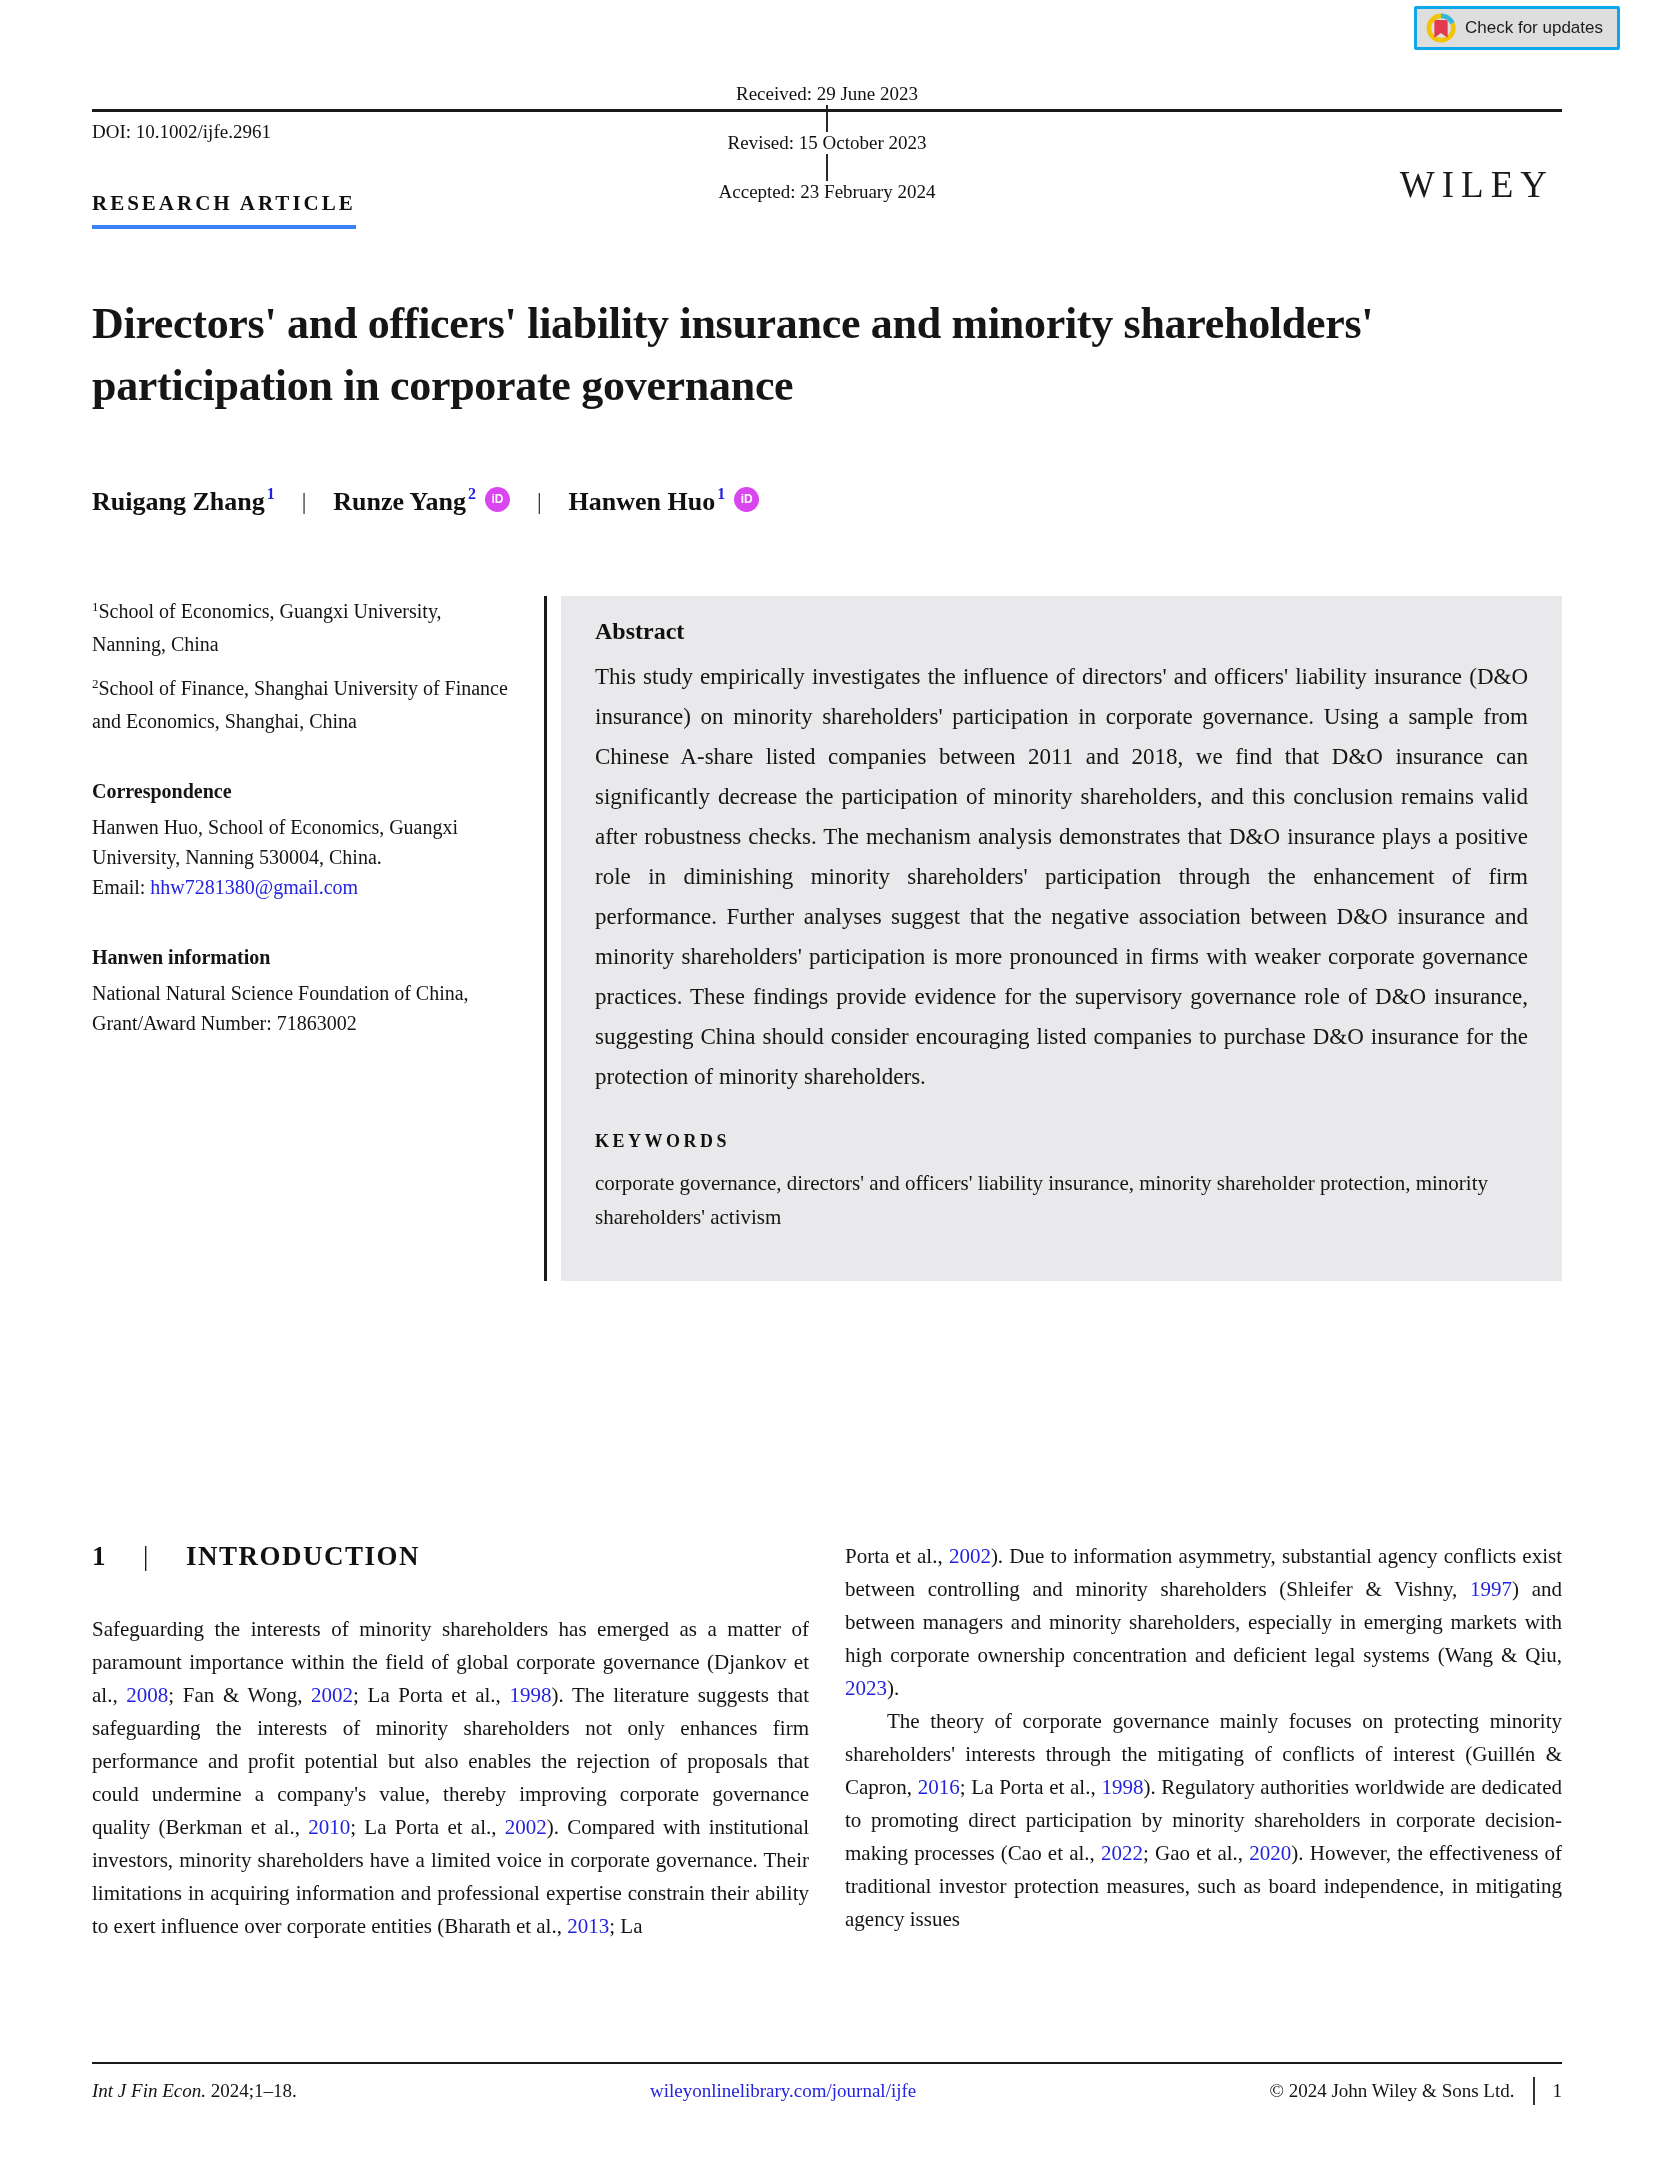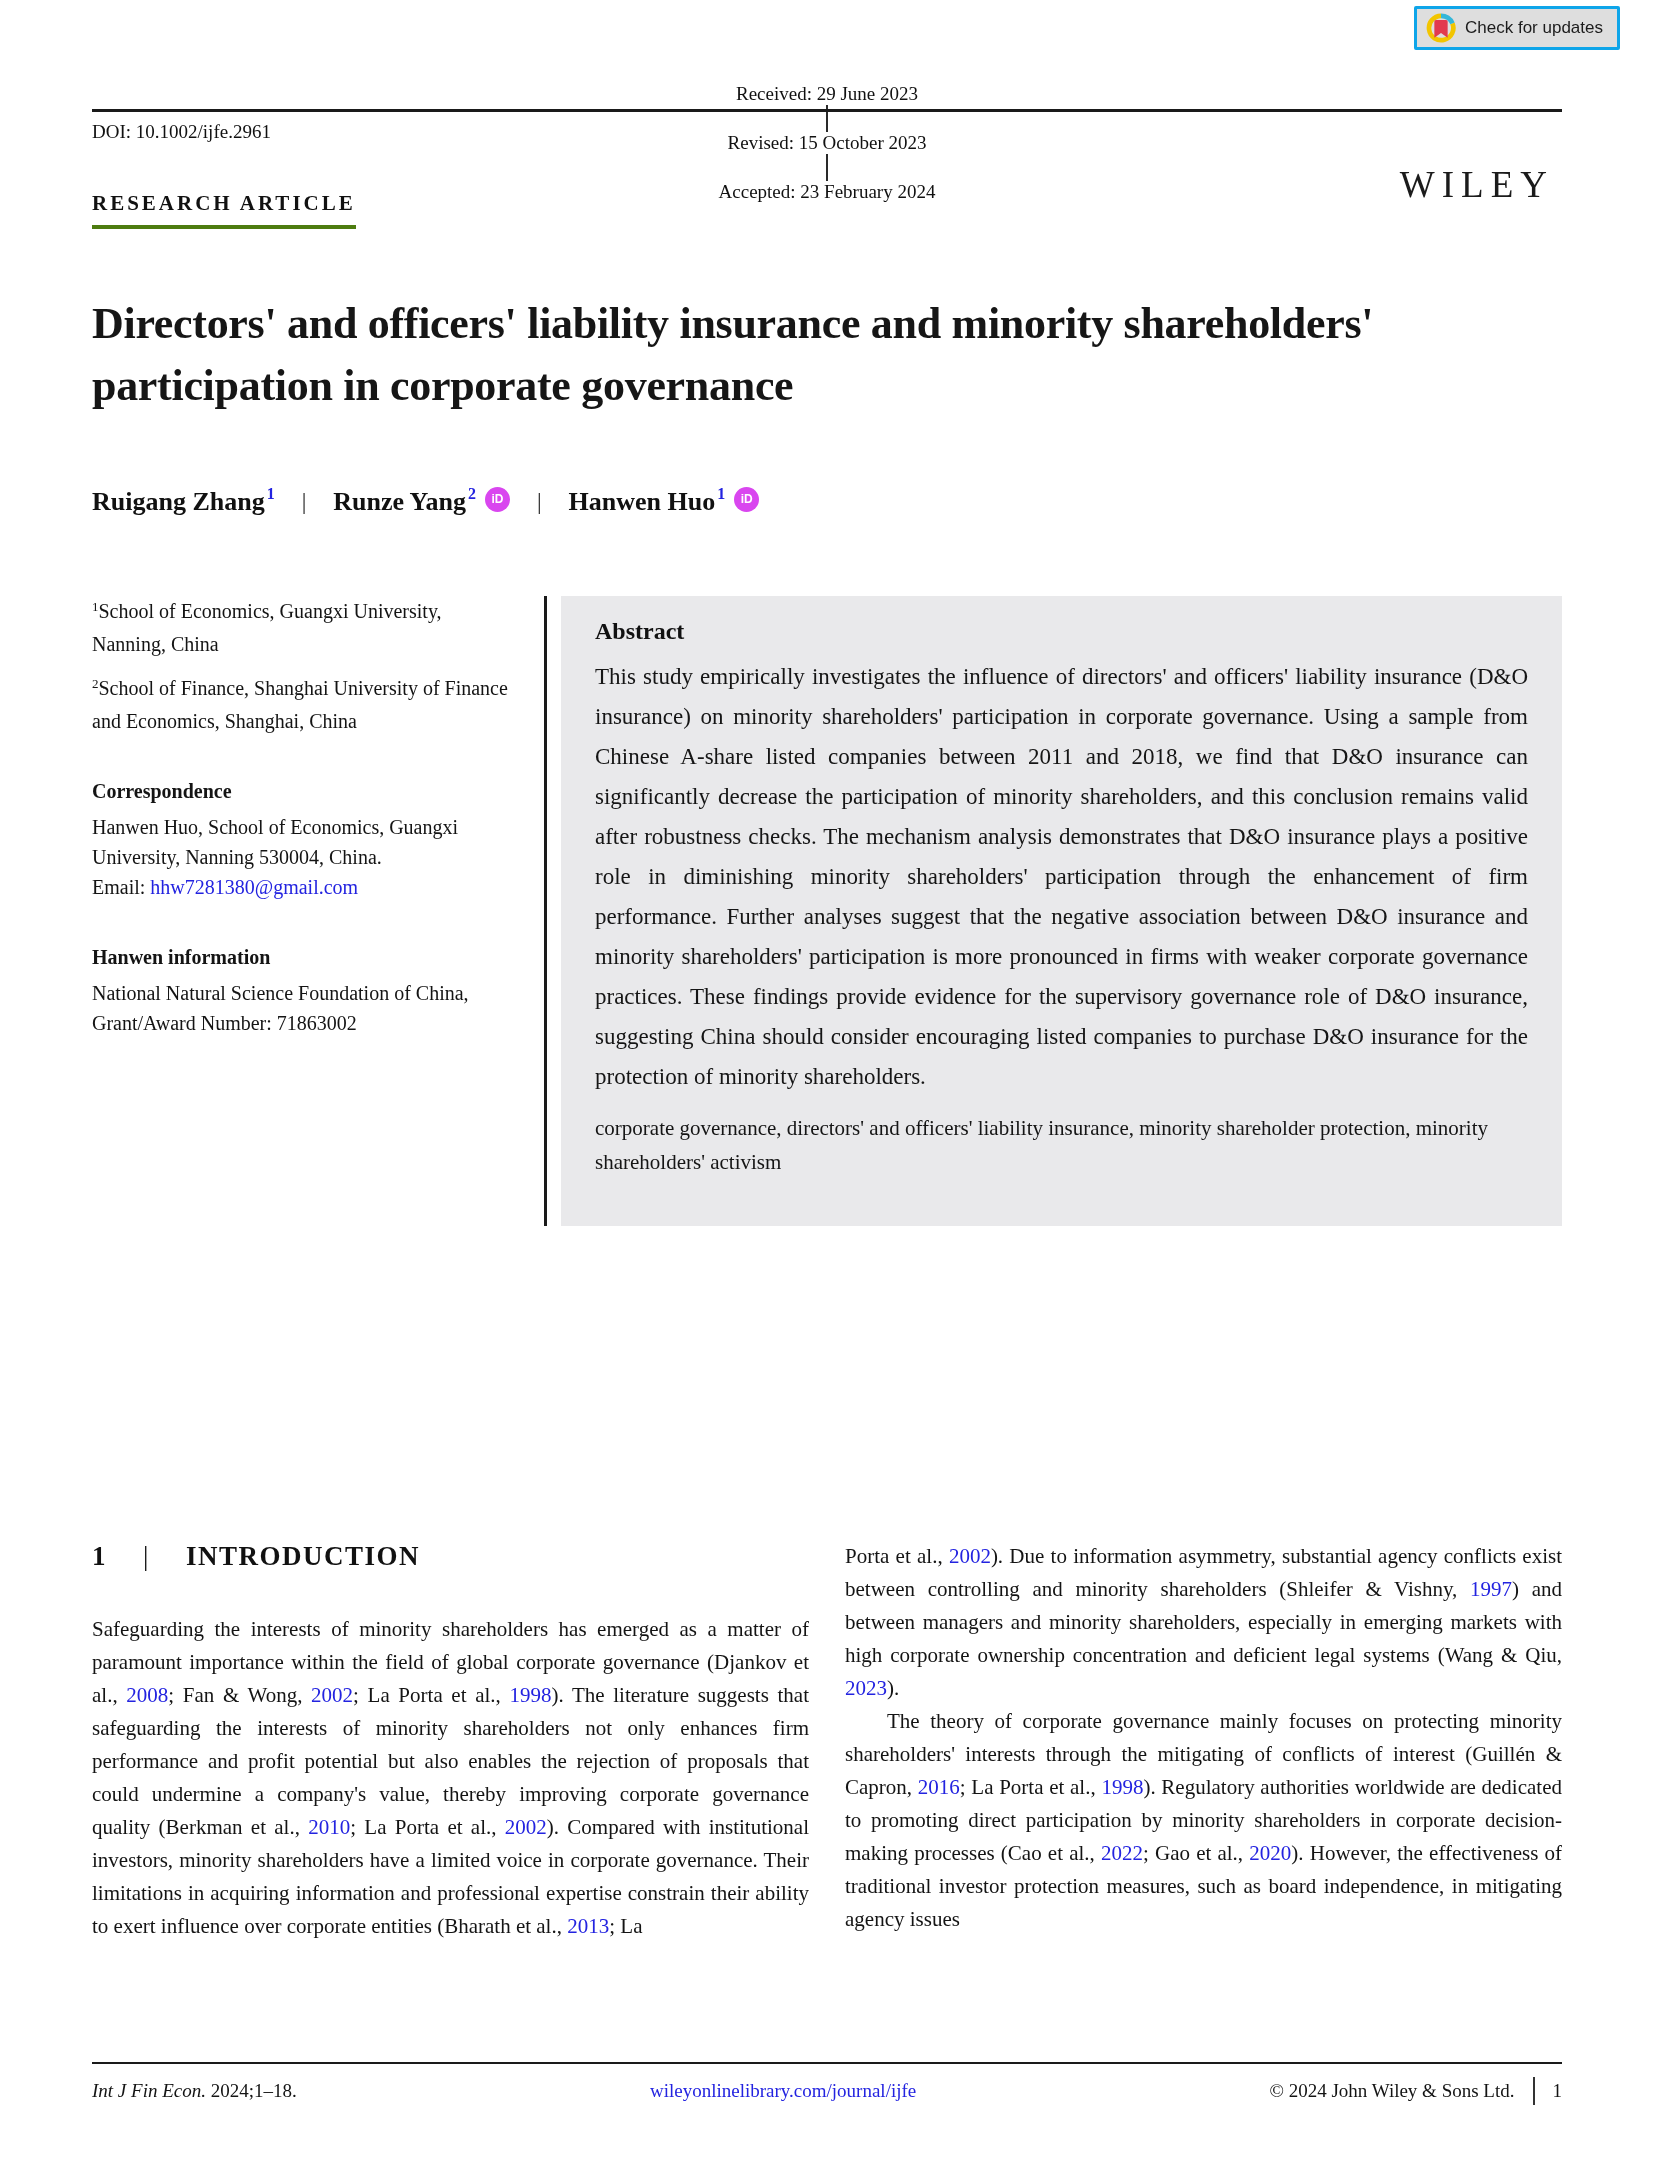--- a/index.html
+++ b/index.html
@@ -12,21 +12,21 @@
            font-family:"Liberation Sans", sans-serif; font-size:17px; color:#1c1c1c; cursor:pointer; }
   .badge svg { display:block; }
 
   
   .dates { position:absolute; top:83px; left:92px; right:92px; display:flex; align-items:center; font-size:19px; color:#111;flex-direction:column; }
   .dates .dsep { border-left:2px solid #2a2a2a; height:27px; margin:0 19px; }
   .toprule { position:absolute; top:109px; left:92px; right:92px; border-top:3px solid #1a1a1a; }
   .doi { position:absolute; top:121px; left:92px; font-size:19px; color:#111; }
 
   .ra { position:absolute; top:191px; left:92px; font-size:21px; font-weight:bold; letter-spacing:3px;
-        border-bottom:4px solid #4d7c0f; padding-bottom:9px; color:#111; }
+        border-bottom:4px solid #3b82f6; padding-bottom:9px; color:#111; }
   .wiley { position:absolute; top:163px; right:100px; font-size:37px; letter-spacing:7px; color:#1b1b1b; }
 
   .title { position:absolute; top:293px; left:92px; max-width:1360px; margin:0; font-size:44px; line-height:62px;
            font-weight:bold; color:#161616; letter-spacing:-0.3px; }
 
   .authors { position:absolute; top:487px; left:92px; display:flex; align-items:center; font-size:26px; font-weight:bold; color:#111; }
   .authors .asup { color:#2323e0; font-size:16px; position:relative; top:-11px; margin-left:2px; }
   .authors .asep { font-weight:normal; font-size:23px; margin:0 27px; color:#222; }
   .orcid { display:inline-block; width:25px; height:25px; border-radius:50%; background:#d946ef; color:#ffffff;
            font-family:"Liberation Sans", sans-serif; font-size:12px; font-weight:bold; line-height:25px;
@@ -116,20 +116,21 @@
       <p><span>Email: </span><a class="link">hhw7281380@gmail.com</a></p>
       <h3>Hanwen information</h3>
       <p>National Natural Science Foundation of China, Grant/Award Number: 71863002</p>
     </div>
 
     <div class="absrulewrap">
       <div class="absrule"></div>
       <div class="absbox">
         <h2>Abstract</h2>
         <p class="abstext">This study empirically investigates the influence of directors' and officers' liability insurance (D&amp;O insurance) on minority shareholders' participation in corporate governance. Using a sample from Chinese A-share listed companies between 2011 and 2018, we find that D&amp;O insurance can significantly decrease the participation of minority shareholders, and this conclusion remains valid after robustness checks. The mechanism analysis demonstrates that D&amp;O insurance plays a positive role in diminishing minority shareholders' participation through the enhancement of firm performance. Further analyses suggest that the negative association between D&amp;O insurance and minority shareholders' participation is more pronounced in firms with weaker corporate governance practices. These findings provide evidence for the supervisory governance role of D&amp;O insurance, suggesting China should consider encouraging listed companies to purchase D&amp;O insurance for the protection of minority shareholders.</p>
+        <p class="kwhead">KEYWORDS</p>
         <p class="kw">corporate governance, directors' and officers' liability insurance, minority shareholder protection, minority shareholders' activism</p>
       </div>
     </div>
   </div>
 
   <div class="intro">
     <div class="icol">
       <div class="secheading">
         <span class="num">1</span>
         <span class="bar">|</span>

